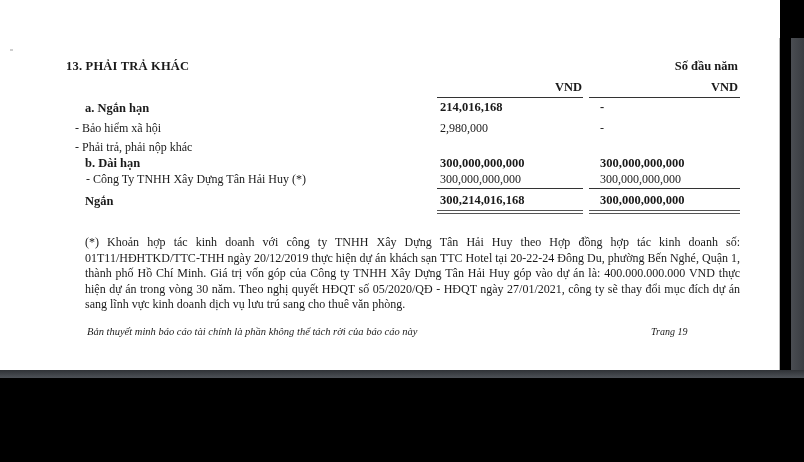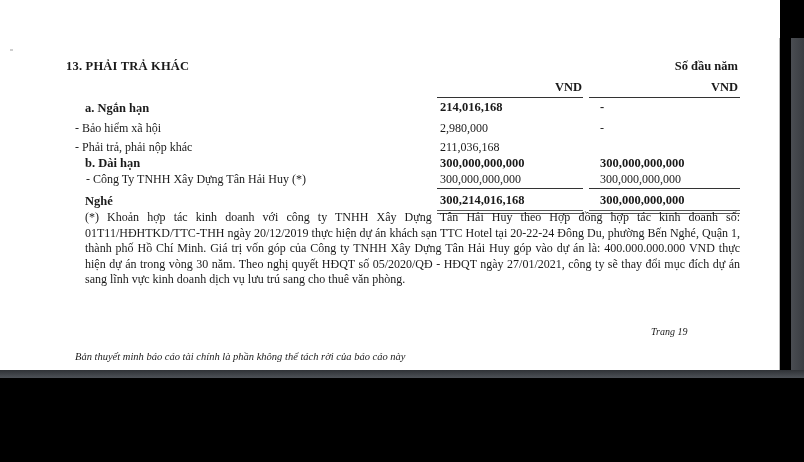--- a/index.html
+++ b/index.html
@@ -86,34 +86,33 @@
     .val {
       position: absolute;
       font-size: 12px;
       text-align: left;
       white-space: nowrap;
     }
     .val.bold { font-weight: bold; font-size: 12.5px; }
     .note {
       position: absolute;
       left: 85px;
-      top: 210px;
+      top: 235px;
       width: 655px;
       font-size: 12px;
       line-height: 15.6px;
       text-align: justify;
     }
     .note p { margin: 0; }
     .footer-left {
       position: absolute;
-      left: 75px;
+      left: 87px;
       top: 326px;
       font-size: 10.5px;
       font-style: italic;
-      margin-top: 25px;
     }
     .footer-right {
       position: absolute;
       left: 651px;
       top: 326px;
       font-size: 10px;
       font-style: italic;
     }
     .speck {
       position: absolute;
@@ -142,35 +141,34 @@
 
     <div class="row-label bold" style="left:85px; top:101px;">a. Ngắn hạn</div>
     <div class="val bold" style="left:440px; width:142px; top:100px;">214,016,168</div>
     <div class="val bold" style="left:600px; width:136px; top:100px;">-</div>
 
     <div class="row-label" style="left:75px; top:121px;">- Bảo hiểm xã hội</div>
     <div class="val" style="left:440px; width:142px; top:121px;">2,980,000</div>
     <div class="val" style="left:600px; width:136px; top:121px;">-</div>
 
     <div class="row-label" style="left:75px; top:140px;">- Phải trả, phải nộp khác</div>
-    <div class="val" style="left:440px; width:142px; top:140px;">211,036,168</div>
     <div class="val" style="left:600px; width:136px; top:140px;"></div>
 
     <div class="row-label bold" style="left:85px; top:156px;">b. Dài hạn</div>
     <div class="val bold" style="left:440px; width:142px; top:156px;">300,000,000,000</div>
     <div class="val bold" style="left:600px; width:136px; top:156px;">300,000,000,000</div>
 
     <div class="row-label" style="left:86px; top:172px;">- Công Ty TNHH Xây Dựng Tân Hải Huy (*)</div>
     <div class="val" style="left:440px; width:142px; top:172px;">300,000,000,000</div>
     <div class="val" style="left:600px; width:136px; top:172px;">300,000,000,000</div>
 
     <div class="hline" style="left:437px; top:188px; width:146px;"></div>
     <div class="hline" style="left:589px; top:188px; width:151px;"></div>
 
-    <div class="row-label bold" style="left:85px; top:194px;">Nghé</div>
+    <div class="row-label bold" style="left:85px; top:194px;">Ngắn</div>
     <div class="val bold" style="left:440px; width:142px; top:193px;">300,214,016,168</div>
     <div class="val bold" style="left:600px; width:136px; top:193px;">300,000,000,000</div>
 
     <div class="dline" style="left:437px; top:210px; width:146px;"></div>
     <div class="dline" style="left:589px; top:210px; width:151px;"></div>
 
     <div class="note">
       <p>(*) Khoản hợp tác kinh doanh với công ty TNHH Xây Dựng Tân Hải Huy theo Hợp đồng hợp tác kinh doanh số: 01T11/HĐHTKD/TTC-THH ngày 20/12/2019 thực hiện dự án khách sạn TTC Hotel tại 20-22-24 Đông Du, phường Bến Nghé, Quận 1, thành phố Hồ Chí Minh. Giá trị vốn góp của Công ty TNHH Xây Dựng Tân Hải Huy góp vào dự án là: 400.000.000.000 VND thực hiện dự án trong vòng 30 năm. Theo nghị quyết HĐQT số 05/2020/QĐ - HĐQT ngày 27/01/2021, công ty sẽ thay đổi mục đích dự án sang lĩnh vực kinh doanh dịch vụ lưu trú sang cho thuê văn phòng.</p>
     </div>
 

